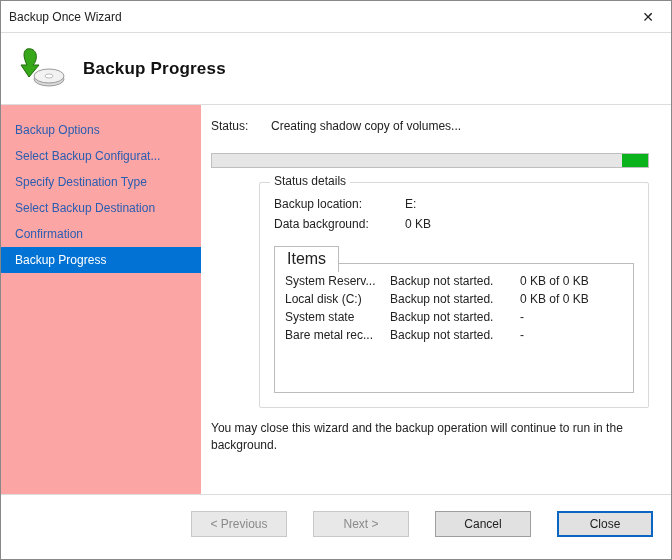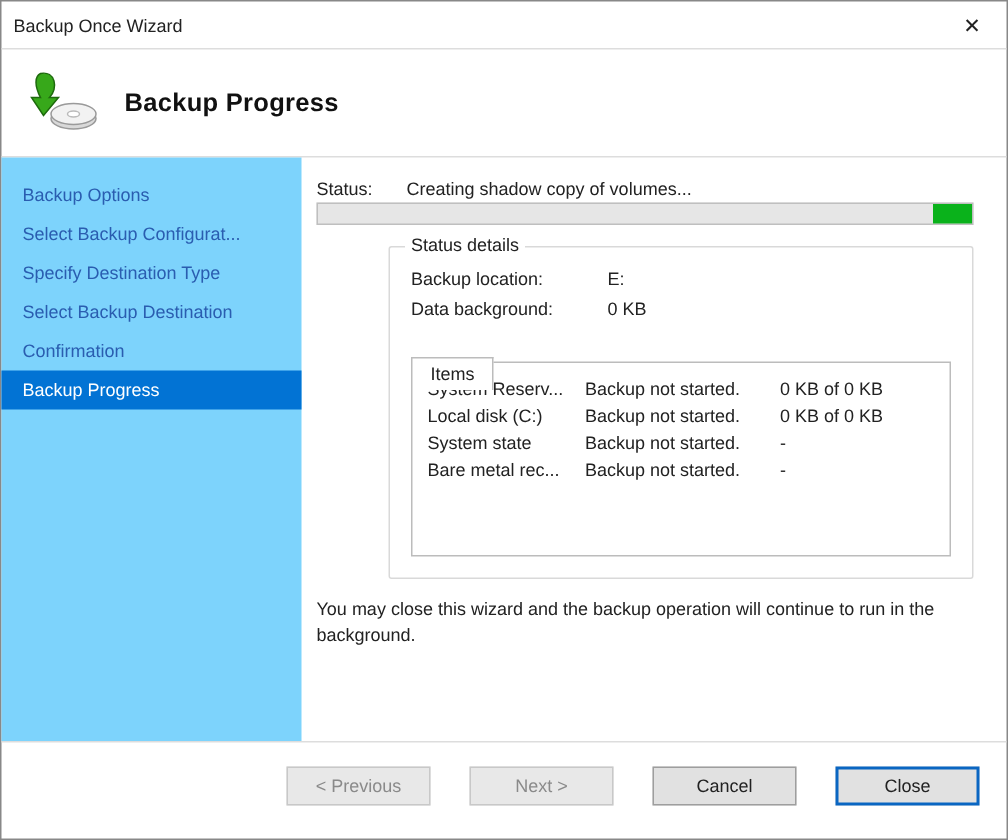--- a/index.html
+++ b/index.html
@@ -26,36 +26,36 @@
     padding: 0 18px; gap: 16px;
     border-bottom: 1px solid #ddd;
   }
   .header h1 { font-size: 17px; font-weight: 700; margin: 0; color: #111; letter-spacing: 0.2px; }
   .wizard-icon { width: 48px; height: 48px; position: relative; flex-shrink: 0; }
   .body {
     flex: 1; display: flex; min-height: 0;
   }
   .sidebar {
     width: 200px; padding-top: 12px;
-    background: #7dd3fc;
+    background: #fca5a5;
   }
   .side-item {
     font-size: 12px; color: #2a5db0; padding: 6px 14px;
     white-space: nowrap; overflow: hidden; text-overflow: ellipsis;
     cursor: default;
   }
   .side-item.selected {
     background: #0273d4; color: #fff;
   }
   .main {
     flex: 1; padding: 14px 22px 8px 10px;
     font-size: 12px; color: #222;
     display: flex; flex-direction: column;
   }
-  .status-row { display: flex; gap: 14px; margin-bottom: 2px; }
+  .status-row { display: flex; gap: 14px; margin-bottom: 20px; }
   .status-row .label { width: 46px; }
   .progress-bar {
     height: 15px; background: #e6e6e6; border: 1px solid #bfbfbf;
     position: relative; margin-bottom: 14px;
   }
   .progress-fill {
     position: absolute; right: 0; top: 0; bottom: 0;
     background: #0ab21b;
   }
   .groupbox {
@@ -65,23 +65,23 @@
     margin-left: 48px;
   }
   .groupbox-title {
     position: absolute; top: -9px; left: 10px; background: #fff;
     padding: 0 4px; font-size: 12px; color: #222;
   }
   .kv { display: flex; gap: 16px; margin-bottom: 6px; }
   .kv .k { width: 115px; }
   .tabstrip { margin-top: 6px; }
   .tab {
-    display: inline-block; font-size: 12px; padding: 3px 12px 4px;
+    display: inline-block; font-size: 16px; padding: 3px 12px 4px;
     border: 1px solid #bcbcbc; border-bottom: none;
-    background: #fff; position: relative; top: 19px; z-index: 2;
+    background: #fff; position: relative; top: 9px; z-index: 2;
   }
   .tabcontent {
     border: 1px solid #bcbcbc; padding: 10px 10px 24px 10px;
     min-height: 130px;
   }
   .thead, .trow {
     display: flex; font-size: 12px;
   }
   .thead { color: #222; margin-bottom: 6px; }
   .col-item { width: 105px; padding-right: 6px; white-space: nowrap; overflow: hidden; text-overflow: ellipsis; }

